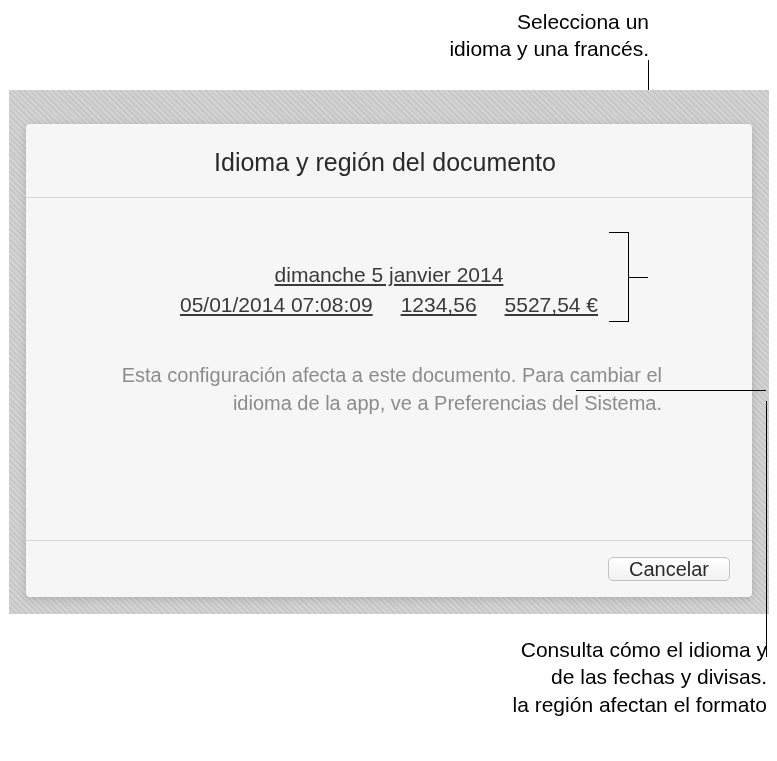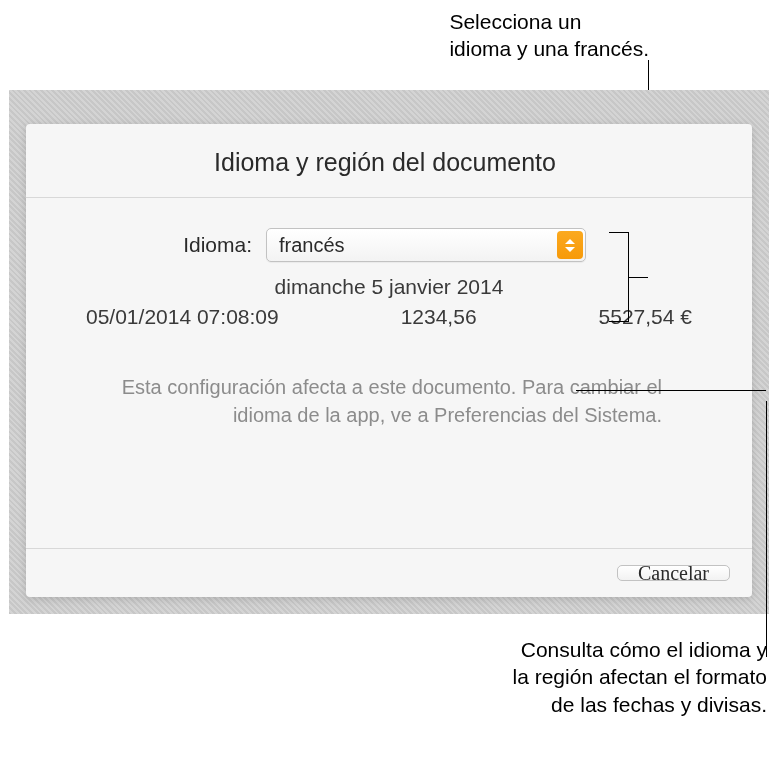--- a/index.html
+++ b/index.html
@@ -11,20 +11,21 @@
       font-family: -apple-system, BlinkMacSystemFont, "Helvetica Neue", Helvetica, Arial, sans-serif;
       width: 777px;
       height: 761px;
       background: #fff;
       position: relative;
     }
     .callout-top {
       position: absolute;
       top: 8px;
       right: 128px;
+      text-align: right;
       font-size: 21px;
       color: #000;
       line-height: 1.3;
     }
     .callout-bottom {
       position: absolute;
       top: 636px;
       right: 10px;
       text-align: right;
       font-size: 21px;
@@ -147,27 +148,29 @@
     .bracket-left::after {
       content: "";
       position: absolute;
       right: -20px;
       top: 50%;
       width: 20px;
       border-top: 1px solid #000;
     }
     .preview {
       text-align: center;
+      margin-top: 32px;
       font-size: 21px;
       color: #3a3a3a;
       line-height: 1.45;
+      text-decoration: underline;
     }
     .preview-row2 {
       display: flex;
-      justify-content: space-between;
+      justify-content: center;
       gap: 28px;
     }
     .preview-line-hook {
       position: absolute;
       left: 576px;
       top: 390px;
       width: 190px;
       border-top: 1px solid #000;
     }
     .helper-text {
@@ -180,30 +183,29 @@
     }
     .dialog-footer {
       border-top: 1px solid #d8d8d8;
       padding: 16px 22px;
       display: flex;
       justify-content: flex-end;
       gap: 18px;
     }
     .btn {
       min-width: 110px;
-      height: 16px;
+      height: 24px;
       border-radius: 5px;
       font-size: 20px;
       border: 1px solid #c2c2c2;
       cursor: default;
       display: flex;
       align-items: center;
       justify-content: center;
       padding: 0 20px;
-      font-family: Liberation Serif, serif;
     }
     .btn-default {
       background: linear-gradient(#ffffff, #f2f2f2);
       color: #2a2a2a;
     }
     .btn-primary {
       background: linear-gradient(#fba91f, #f79a0a);
       color: #fff;
       border: 1px solid #e08900;
       font-weight: 500;
@@ -216,27 +218,20 @@
   <div>Selecciona un</div>
   <div>idioma y una francés.</div>
 </div>
 <div class="callout-line-top"></div>
 
 <div class="dialog-wrap">
   <div class="dialog">
     <div class="dialog-header">Idioma y región del documento</div>
     <div class="dialog-body">
 
-      <div class="form-row">
-        <div class="form-label">Idioma:</div>
-        <div class="dropdown">
-          <span>francés</span>
-          <div class="dropdown-arrows"></div>
-        </div>
-      </div>
 
 
       <div class="preview">
         <div>dimanche 5 janvier 2014</div>
         <div class="preview-row2">
           <span>05/01/2014 07:08:09</span>
           <span>1234,56</span>
           <span>5527,54 €</span>
         </div>
       </div>
@@ -248,15 +243,15 @@
     </div>
   </div>
 </div>
 
 <div class="bracket bracket-left"></div>
 <div class="preview-line-hook"></div>
 <div class="callout-line-bottom"></div>
 
 <div class="callout-bottom">
   <div>Consulta cómo el idioma y</div>
+  <div>de las fechas y divisas.</div>
   <div>la región afectan el formato</div>
-  <div>de las fechas y divisas.</div>
 </div>
 
 </body></html>

